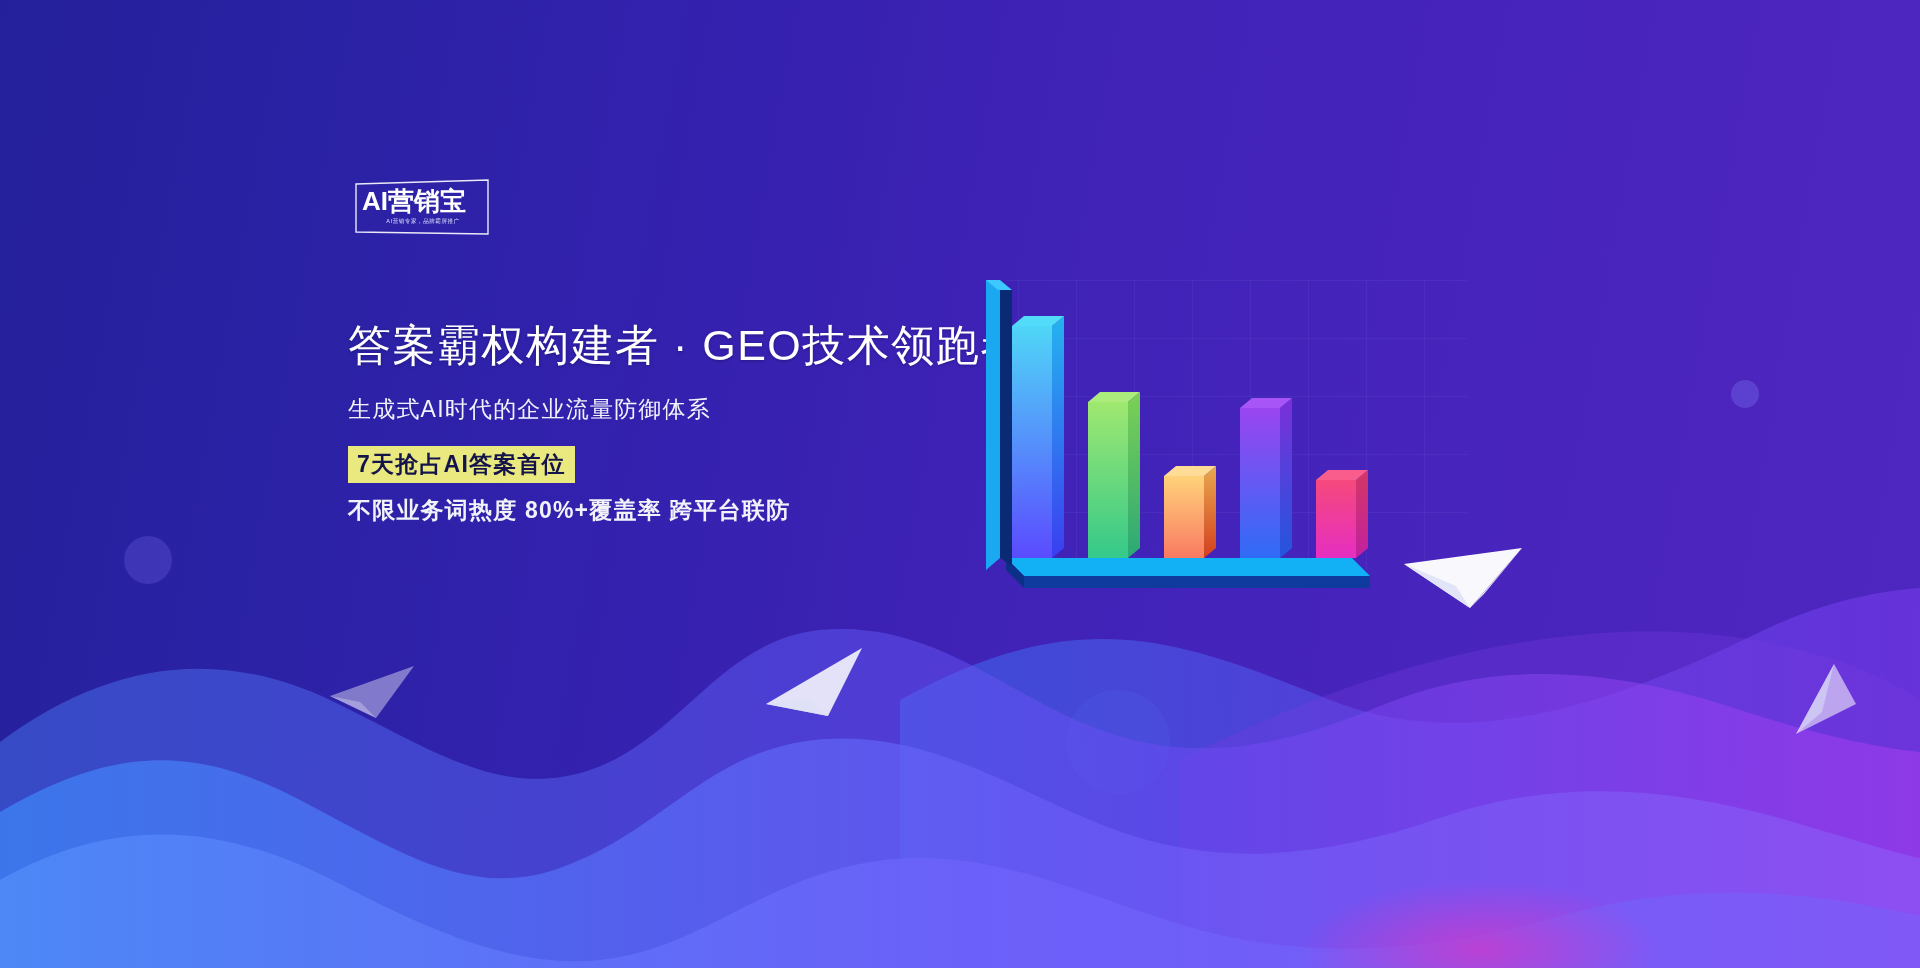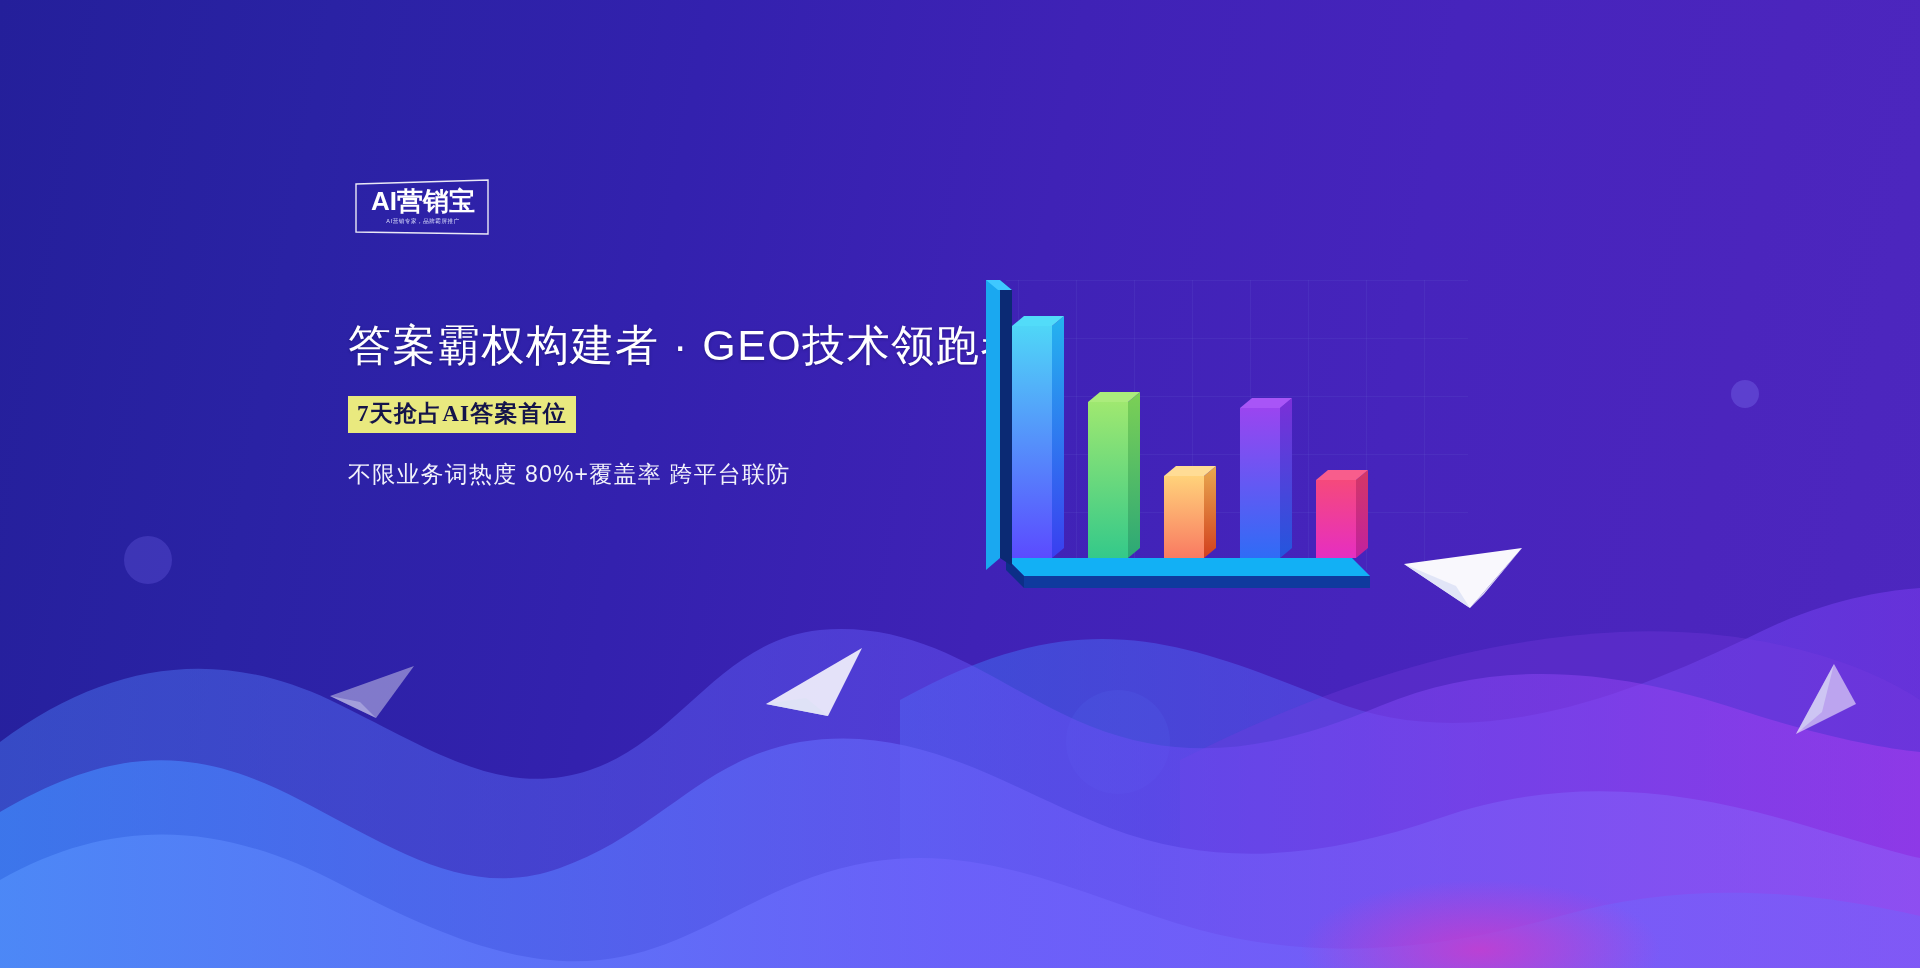--- a/index.html
+++ b/index.html
@@ -18,21 +18,21 @@
   
   .bg-svg { position:absolute; inset:0; width:1920px; height:968px; }
 
   
   .logo-wrap {
     position:absolute; left:352px; top:178px; width:140px; height:60px;
   }
   .logo-frame { position:absolute; inset:0; width:140px; height:60px; }
   .logo-text {
     position:absolute; left:10px; top:8px; width:122px;
-    text-align:center; color:#ffffff;
+    text-align:left; color:#ffffff;
     font-size:26px; font-weight:700; letter-spacing:0px;
     line-height:30px; white-space:nowrap;
     font-family:"Liberation Sans","DejaVu Sans",sans-serif;
   }
   .logo-sub {
     position:absolute; left:8px; top:40px; width:126px;
     text-align:center; color:#dfe3ff;
     font-size:5.5px; letter-spacing:.6px; white-space:nowrap;
     transform:scale(1,1.05);
   }
@@ -43,27 +43,27 @@
     color:#ffffff; font-size:43px; font-weight:400;
     letter-spacing:1.5px; line-height:58px; white-space:nowrap;
     text-shadow:0 1px 3px rgba(10,8,60,.35);
   }
   .sub1, .sub2, .sub4 {
     color:#f2f2fb; font-size:23px; font-weight:400;
     letter-spacing:1.2px; line-height:30px; white-space:nowrap;
   }
   .sub1 { margin-top:20px; }
   .sub2 { margin-top:24px; }
-  .hl-row { margin-top:22px;font-family:Liberation Serif, serif; }
+  .hl-row { margin-top:22px; }
   .hl {
     display:inline-block; background:#e9e97f; color:#14144a;
     font-size:23px; font-weight:700; letter-spacing:1.2px;
     padding:5px 9px 6px 9px; line-height:26px; white-space:nowrap;
   }
-  .sub4 { margin-top:26px; font-weight:400; }
+  .sub4 { margin-top:12px; font-weight:700; }
 
   
   .chart { position:absolute; left:960px; top:280px; width:520px; height:400px; }
   .chart svg { display:block; }
 
   
   .plane { position:absolute; }
 </style>
 </head>
 <body>
@@ -129,20 +129,21 @@
     <svg class="logo-frame" viewBox="0 0 140 60">
       <polygon points="4,6 136,2 136,56 4,54" fill="none" stroke="#ffffff" stroke-width="1.4" opacity=".9"></polygon>
       <rect x="22" y="0" width="98" height="60" fill="#2b23a0" opacity="0"></rect>
     </svg>
     <div class="logo-text">AI营销宝</div>
     <div class="logo-sub">AI营销专家，品牌霸屏推广</div>
   </div>
 
   <div class="copy">
     <div class="headline">答案霸权构建者 · GEO技术领跑者</div>
+    <div class="sub1">生成式AI时代的企业流量防御体系</div>
     <div class="hl-row">
       <span class="hl">7天抢占AI答案首位</span>
     </div>
     <div class="sub4">不限业务词热度 80%+覆盖率 跨平台联防</div>
   </div>
 
   <div class="chart">
     <svg width="520" height="400" viewBox="0 0 520 400">
       <defs>
 

